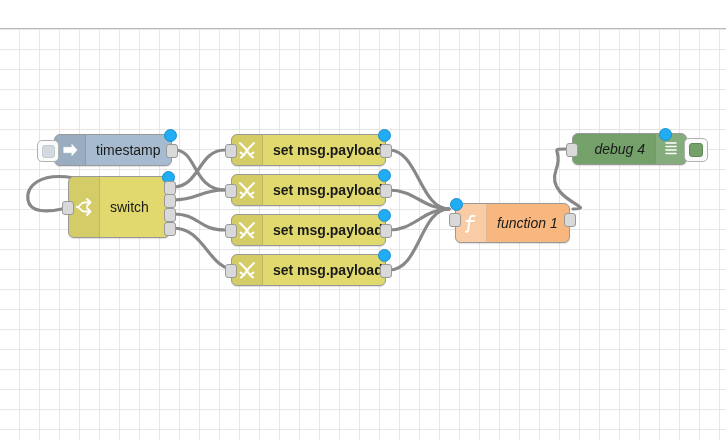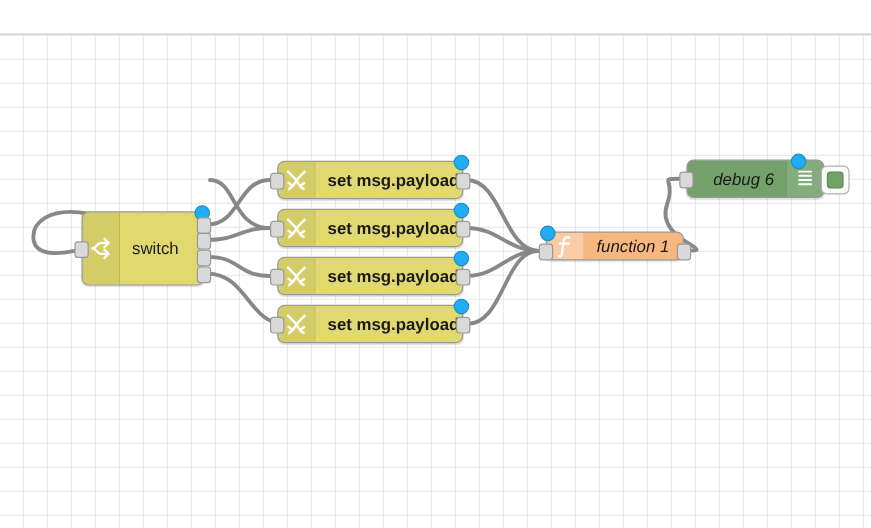--- a/index.html
+++ b/index.html
@@ -210,20 +210,33 @@
 
       <path d="M 389 150 C 418 150, 420 209, 449 209"></path>
       <path d="M 389 190 C 415 190, 423 209, 449 209"></path>
       <path d="M 389 230 C 415 230, 423 209, 449 209"></path>
       <path d="M 389 270 C 420 270, 420 209, 449 209"></path>
 
       <path d="M 573 209 C 600 209, 545 200, 556 170 C 564 148, 546 149, 569 149"></path>
     </g>
   </svg>
 
+  <div class="node inject" style="left:54px; top:134px; width:118px; height:32px;">
+    <div class="inject-btn">
+      <i></i>
+    </div>
+    <div class="iconbox">
+      <svg class="glyph" width="18" height="18" viewBox="0 0 20 20">
+        <path d="M3 7 h9 V3.5 L18 10 L12 16.5 V13 H3 Z" fill="#ffffff" stroke="#ffffff" stroke-width="0.5" stroke-linejoin="round"></path>
+      </svg>
+    </div>
+    <div class="label">timestamp</div>
+    <div class="status-dot" style="right:-6px; top:-6px;"></div>
+    <div class="port out" style="top:9px;"></div>
+  </div>
 
   <div class="node switch-node" style="left:68px; top:176px; width:102px; height:62px;">
     <div class="iconbox">
       <svg class="glyph" width="20" height="22" viewBox="0 0 20 22">
         <path d="M13 3 L16.5 6.5 L13 10 M16.5 6.5 H10 C6.5 6.5 6.5 11 3 11" fill="none" stroke="#ffffff" stroke-width="1.9" stroke-linecap="round" stroke-linejoin="round"></path>
         <path d="M13 12 L16.5 15.5 L13 19 M16.5 15.5 H10 C6.5 15.5 6.5 11 3 11" fill="none" stroke="#ffffff" stroke-width="1.9" stroke-linecap="round" stroke-linejoin="round"></path>
       </svg>
     </div>
     <div class="label">switch</div>
     <div class="status-dot" style="right:-6px; top:-6px;"></div>
@@ -279,35 +292,35 @@
         <path d="M3 3 C3 3 9 8 13 15 M13 15 L16.5 12.5 M13 15 L16 17.5" fill="none" stroke="#ffffff" stroke-width="2" stroke-linecap="round" stroke-linejoin="round"></path>
         <path d="M17 3 C17 3 11 8 7 15 M7 15 L3.5 12.5 M7 15 L4 17.5" fill="none" stroke="#ffffff" stroke-width="2" stroke-linecap="round" stroke-linejoin="round"></path>
       </svg>
     </div>
     <div class="label">set msg.payload</div>
     <div class="status-dot" style="right:-6px; top:-6px;"></div>
     <div class="port in" style="top:9px;"></div>
     <div class="port out" style="top:9px;"></div>
   </div>
 
-  <div class="node function-node italic" style="left:455px; top:193px; width:115px; height:24px;">
+  <div class="node function-node italic" style="left:455px; top:203px; width:115px; height:40px;">
     <div class="iconbox">
       <svg class="glyph" width="18" height="20" viewBox="0 0 18 20">
         <path d="M12.5 3 C9.5 2, 8 3.5, 7.5 7 L6.2 17 C5.9 19, 5 19.2, 4 18.6" fill="none" stroke="#ffffff" stroke-width="1.9" stroke-linecap="round"></path>
         <path d="M4.5 8 H12" fill="none" stroke="#ffffff" stroke-width="1.9" stroke-linecap="round"></path>
       </svg>
     </div>
     <div class="label">function 1</div>
     <div class="status-dot" style="left:-6px; top:-6px;"></div>
     <div class="port in" style="top:9px;"></div>
     <div class="port out" style="top:9px;"></div>
   </div>
 
   <div class="node debug-node italic" style="left:572px; top:133px; width:115px; height:32px;">
-    <div class="label right-align">debug 6</div>
+    <div class="label right-align">debug 4</div>
     <div class="iconbox-right">
       <svg class="glyph" width="16" height="18" viewBox="0 0 16 18">
         <g stroke="#ffffff" stroke-width="1.6" stroke-linecap="round">
           <path d="M3 3 H13"></path>
           <path d="M3 6.5 H13"></path>
           <path d="M3 10 H13"></path>
           <path d="M3 13.5 H13"></path>
         </g>
       </svg>
     </div>

